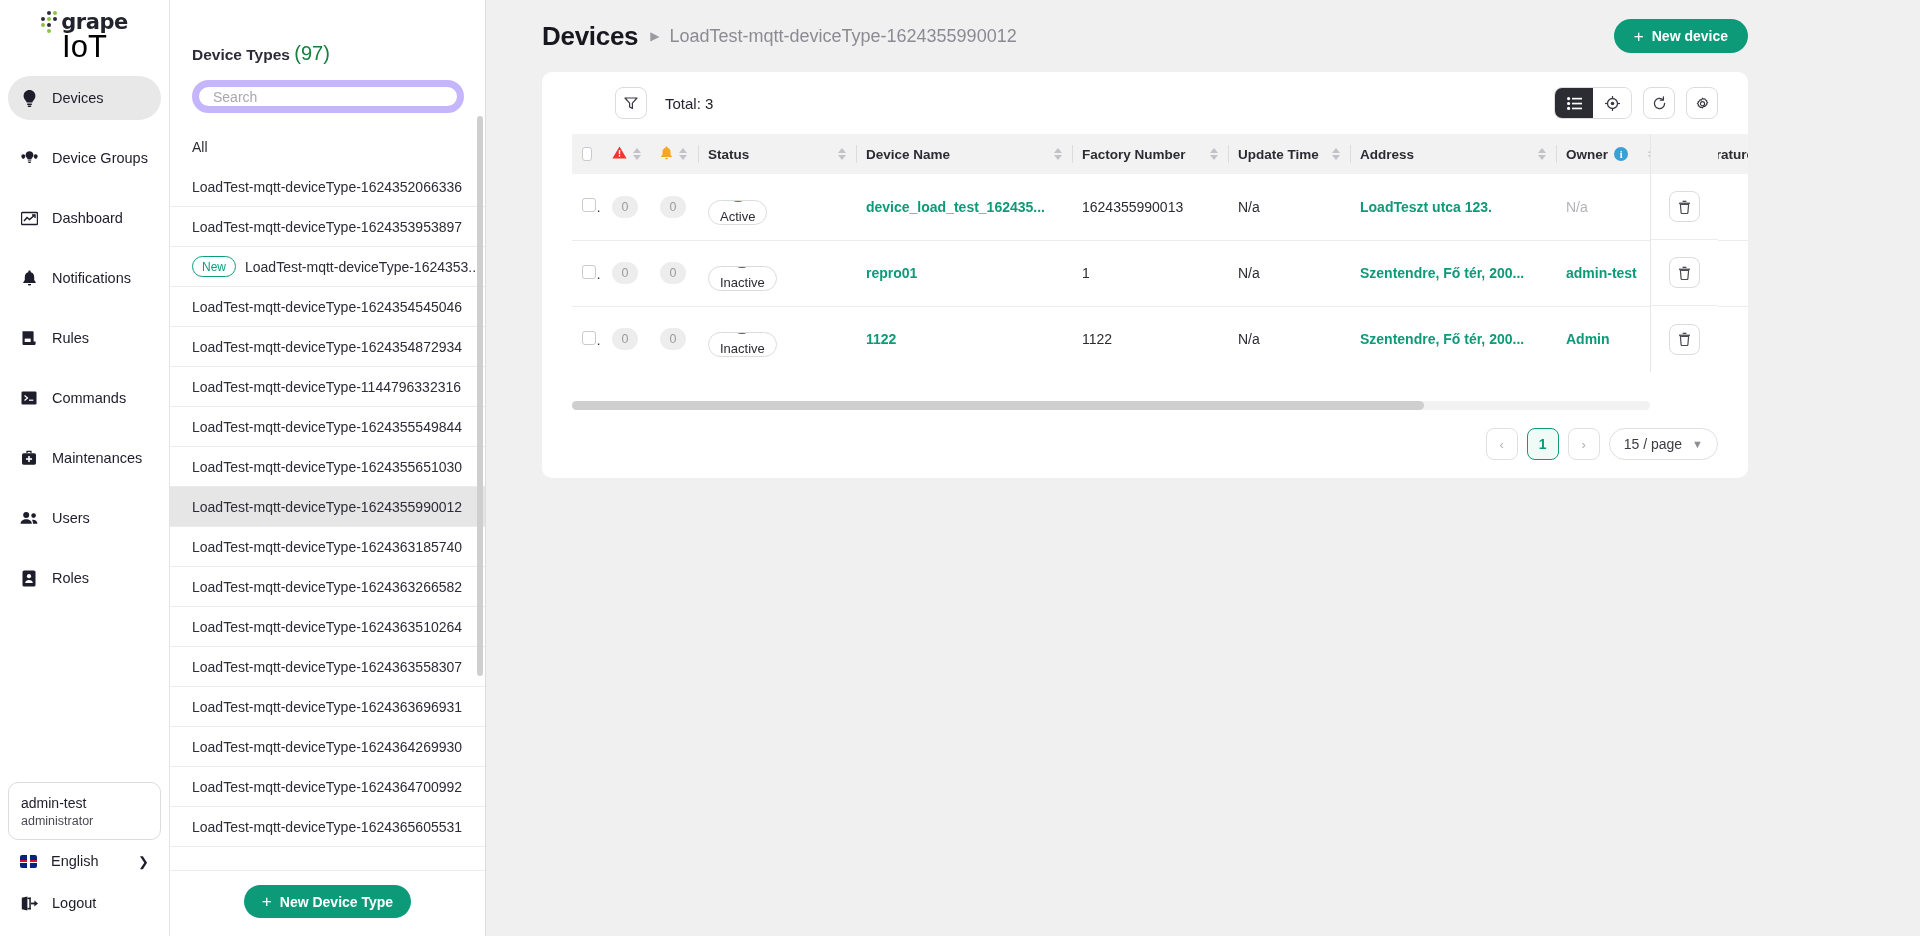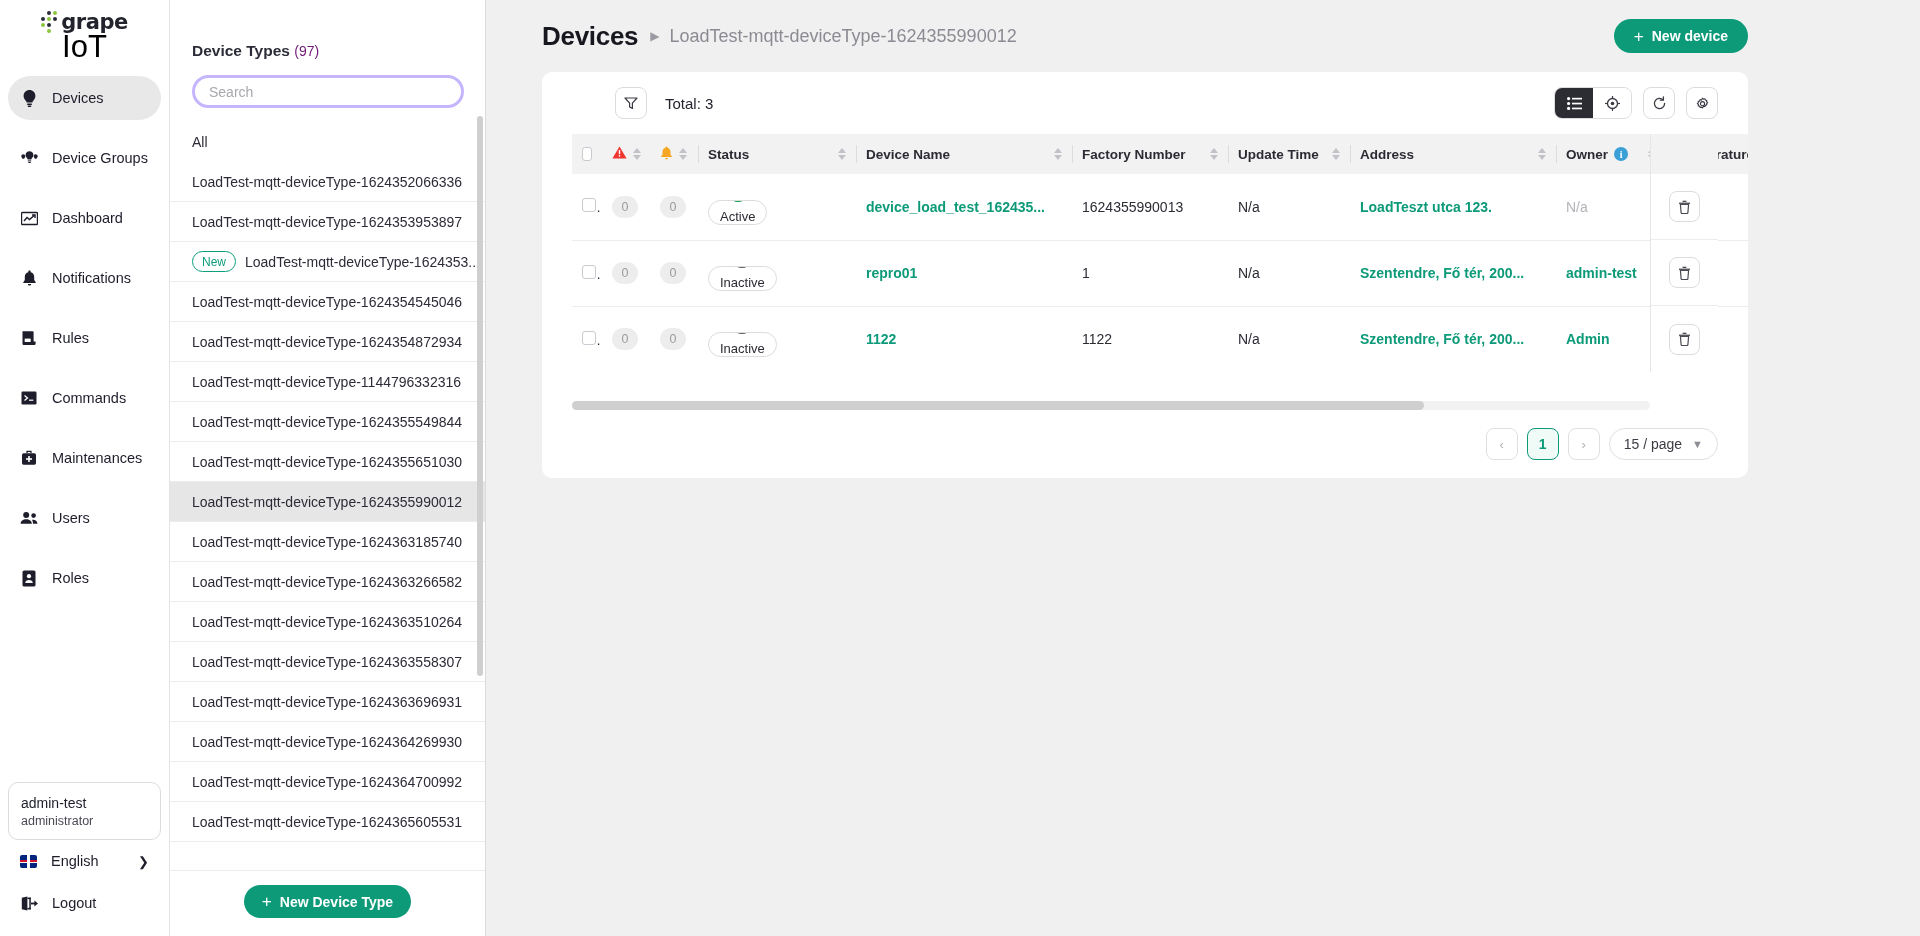--- a/index.html
+++ b/index.html
@@ -62,24 +62,24 @@
   .flag i.v { left:7.6px; top:0; width:1.8px; height:13px; }
 
   
   .dtpanel {
     width: 316px; flex: 0 0 316px; height: 936px;
     background: #ffffff; border-right: 1px solid #dcdcdc;
     display: flex; flex-direction: column; position: relative;
   }
   .dt-head { padding: 42px 22px 0 22px; }
   .dt-title { font-size: 15.5px; font-weight: 700; color: #2c2c38; }
-  .dt-title .count { font-weight: 400; color: #701a75; font-size: 14px; }
+  .dt-title .count { font-weight: 400; color: #15803d; font-size: 20px; }
   .dt-search {
     margin: 15px 0 0 0; width: 272px; height: 33px;
-    border: 3px solid #c4b5fd; border-radius: 17px;
+    border: 7px solid #c4b5fd; border-radius: 17px;
     padding: 0 14px; font-size: 14px; color: #2c2c38;
     font-family: "Liberation Sans", sans-serif; outline: none; background:#fff;
   }
   .dt-search::placeholder { color: #a8a8ae; }
   .dt-list { margin-top: 14px; flex: 1; overflow: hidden; position: relative; }
   .dt-item {
     height: 40px; display: flex; align-items: center;
     padding: 0 22px; font-size: 14px; color: #2c2c38; cursor: pointer;
     border-bottom: 1px solid #ececec; white-space: nowrap;
   }

